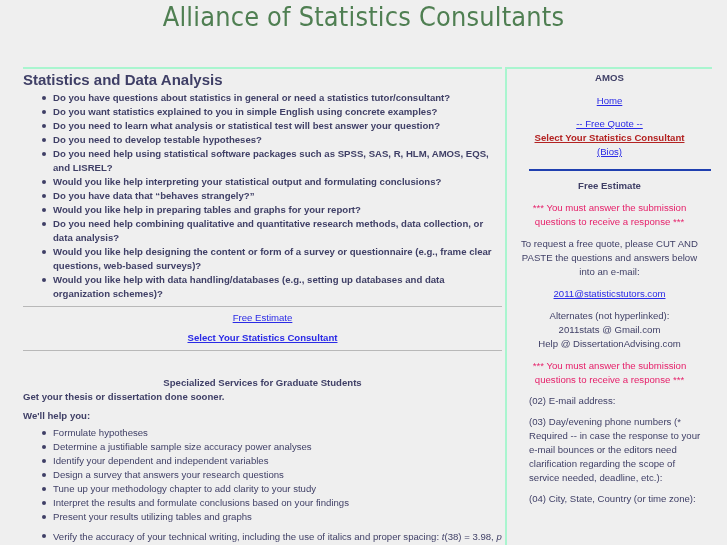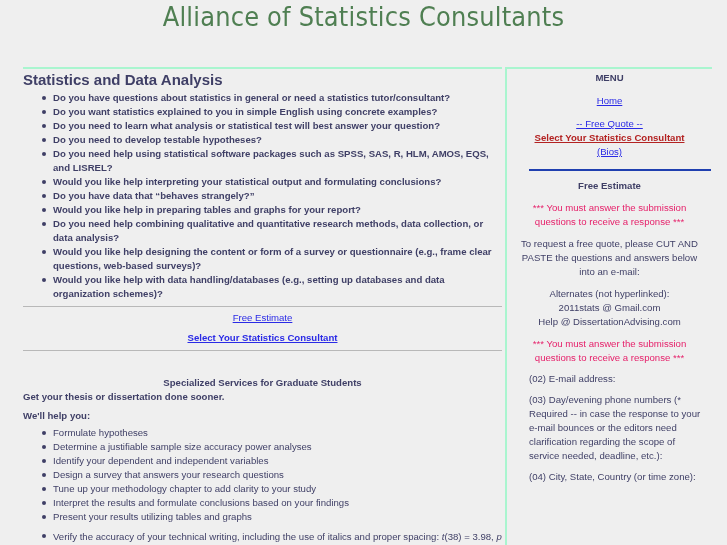--- a/index.html
+++ b/index.html
@@ -109,29 +109,30 @@
     <li>Identify your dependent and independent variables</li>
     <li>Design a survey that answers your research questions</li>
     <li>Tune up your methodology chapter to add clarity to your study</li>
     <li>Interpret the results and formulate conclusions based on your findings</li>
     <li>Present your results utilizing tables and graphs</li>
     <li class="last"><span>Verify the accuracy of your technical writing, including the use of italics and proper spacing: </span><i>t</i><span>(38) = 3.98, </span><i>p</i></li>
   </ul>
 </div>
 
 <div class="sidebar">
-  <div class="menu-title">MENU</div>
+  <div class="menu-title">AMOS</div>
   <a class="home" href="#">Home</a>
   <a class="quote" href="#">-- Free Quote --</a>
   <a class="select-consultant" href="#">Select Your Statistics Consultant</a>
   <a class="bios" href="#">(Bios)</a>
   <div class="blue-rule"></div>
   <div class="fe-title">Free Estimate</div>
   <div class="warn">*** You must answer the submission questions to receive a response ***</div>
   <div class="instr">To request a free quote, please CUT AND PASTE the questions and answers below into an e-mail:</div>
+  <a class="email" href="#">2011@statisticstutors.com</a>
   <div class="alts">
     <div>Alternates (not hyperlinked):</div>
     <div>2011stats @ Gmail.com</div>
     <div>Help @ DissertationAdvising.com</div>
   </div>
   <div class="warn">*** You must answer the submission questions to receive a response ***</div>
   <div class="qitem">(02) E-mail address:</div>
   <div class="qitem">(03) Day/evening phone numbers (* Required -- in case the response to your e-mail bounces or the editors need clarification regarding the scope of service needed, deadline, etc.):</div>
   <div class="qitem">(04) City, State, Country (or time zone):</div>
 </div>

